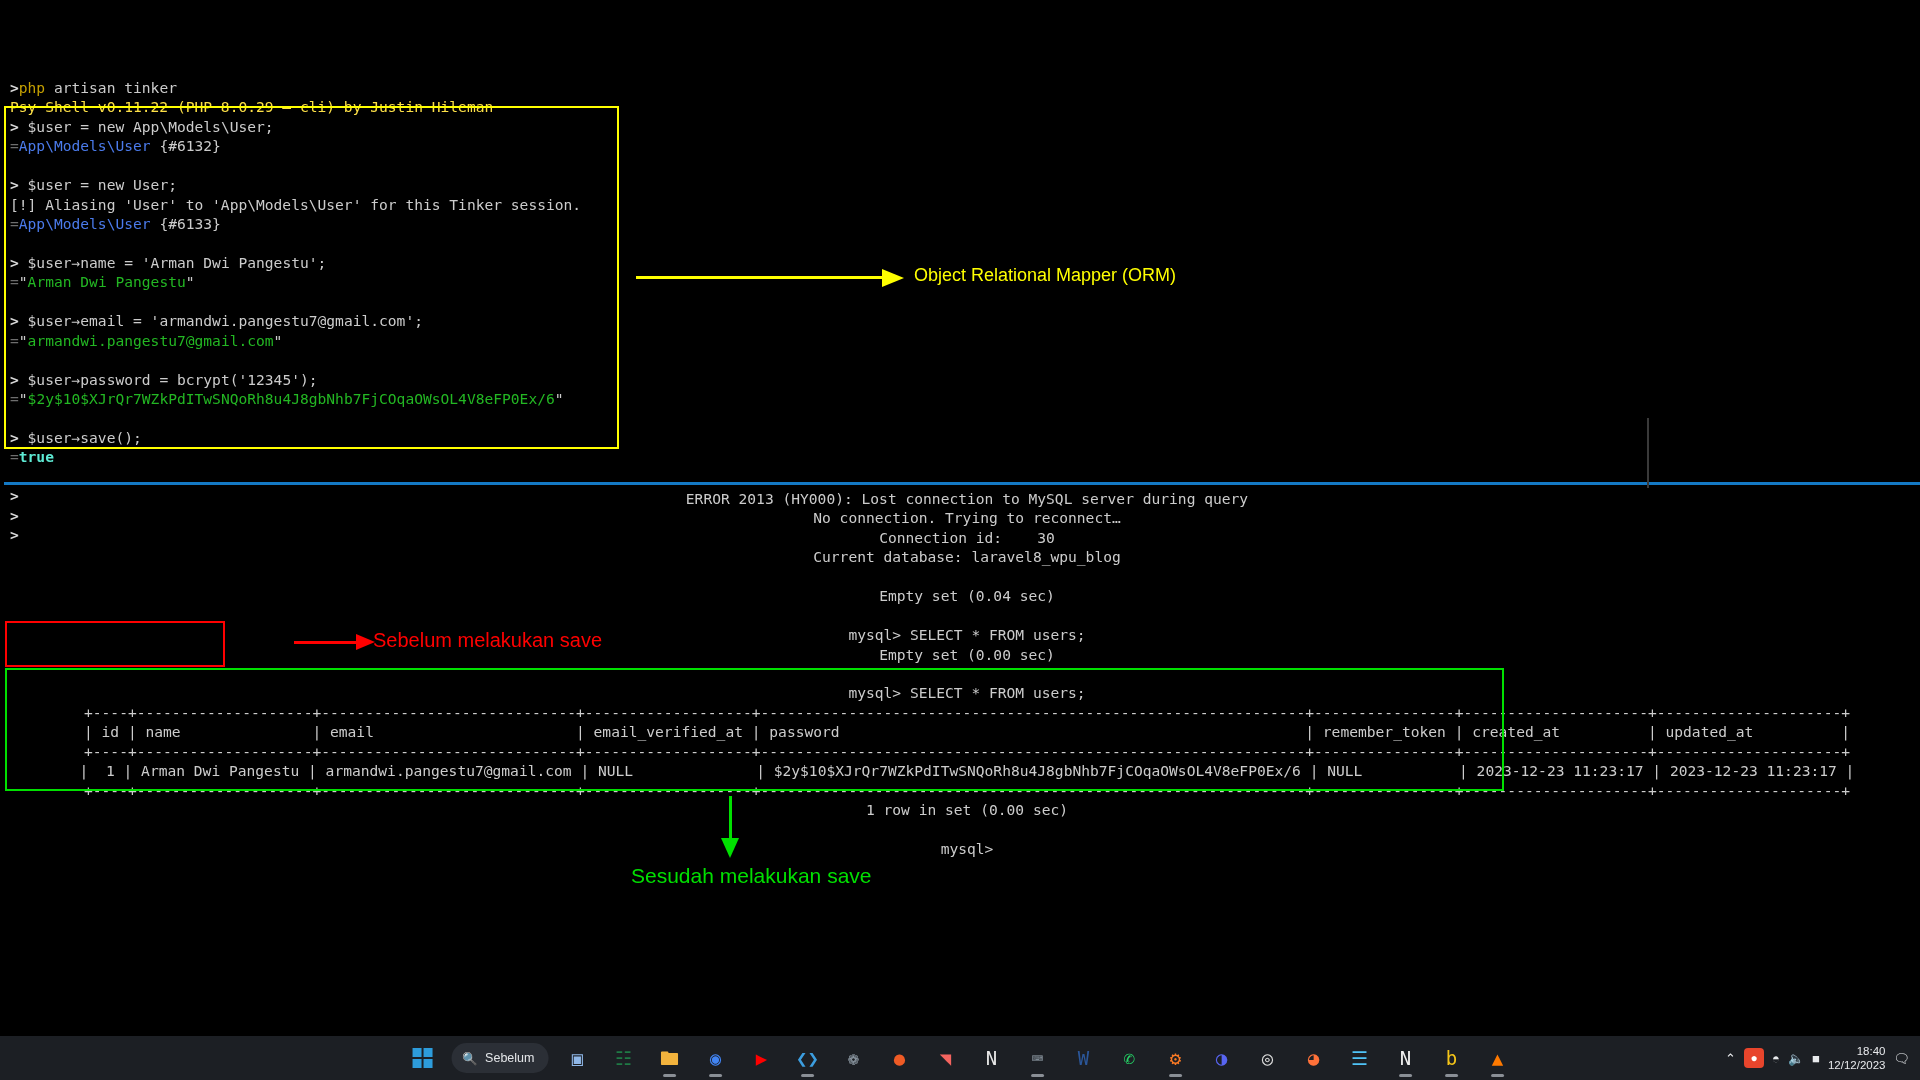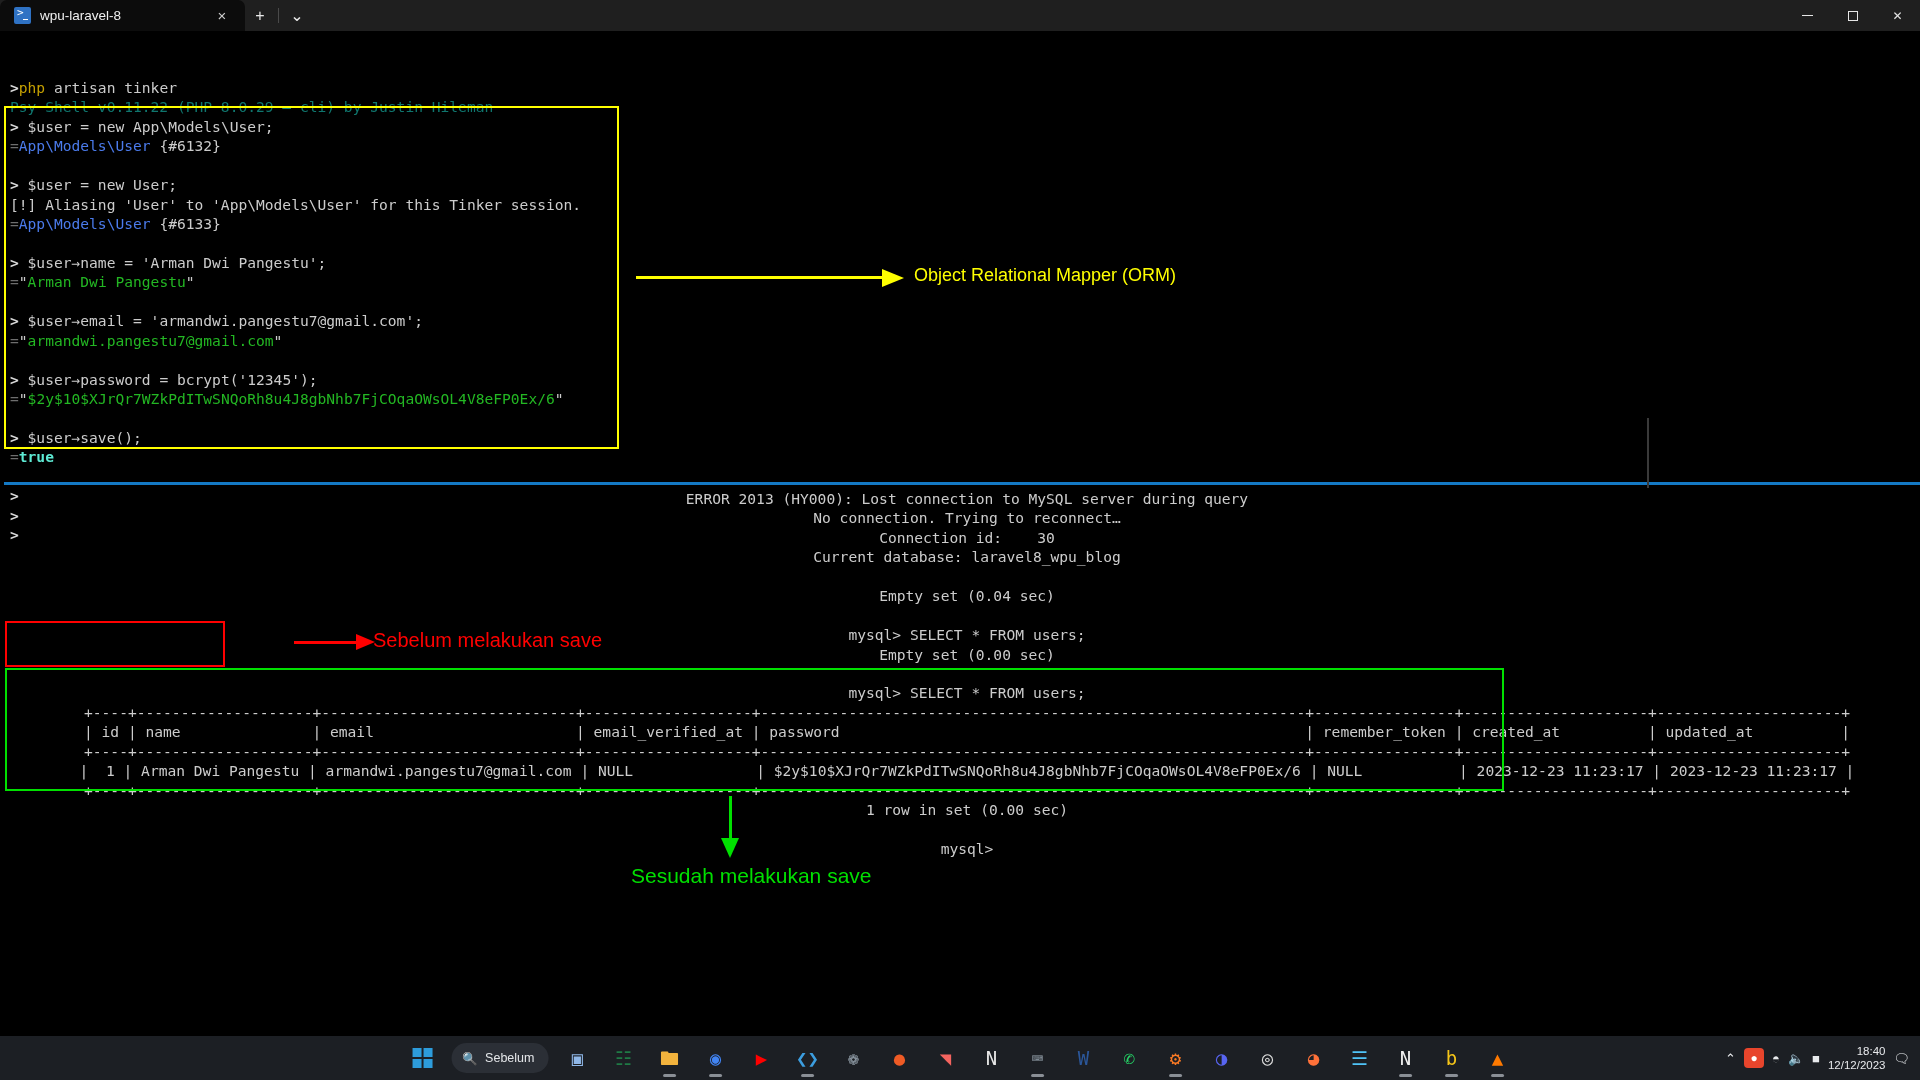--- a/index.html
+++ b/index.html
@@ -56,21 +56,21 @@
     position: absolute; left: 4px; top: 31px; width: 1648px; height: 1015px;
     background: #000; color: #cccccc;
     font-family: "DejaVu Sans Mono", monospace;
     font-size: 14.6px; line-height: 19.45px; white-space: pre; margin-top: 47px;
   }
   .pane-top  { position: absolute; left: 0; top: 0;   width: 1920px; }
   .blue-sep  { position: absolute; left: 0; top: 404px; width: 1920px; height: 3px; background: #1479c4; }
   .pane-bot  { position: absolute; left: 0; top: 411px; width: 1920px; text-align: center; }
 
   .ln-row { height: 19.45px; padding-left: 6px; }
-  .c-gray   { color: #0f766e; }
+  .c-gray   { color: #fde047; }
   .c-white  { color: #cccccc; }
   .c-yellow { color: #c5a000; }
   .c-green  { color: #23b723; }
   .c-blue   { color: #4b7bec; }
   .c-cyan   { color: #5eead4; font-weight: bold; }
   .c-eq     { color: #6e6e6e; }
   .prompt-chev { color: #d8d8d8; font-weight: bold; }
 
   
   .box-yellow {
@@ -151,40 +151,20 @@
   .clock { text-align: right; line-height: 14px; }
   .sysico { font-size: 13px; }
   .sq-ico { width: 20px; height: 20px; border-radius: 4px; display: flex;
             align-items: center; justify-content: center; font-size: 12px; color: #fff; }
 </style>
 </head>
 <body>
 
 <div id="root">
 
-  <div class="titlebar">
-    <div class="tab">
-      <span class="tab-ico"></span>
-      <span class="tab-title">wpu-laravel-8</span>
-      <span class="tab-x">×</span>
-    </div>
-    <div class="tb-btn">+</div>
-    <div class="tb-sep"></div>
-    <div class="tb-btn">⌄</div>
-
-    <div class="winbtns">
-      <div class="winbtn">
-          <span class="ln"></span>
-        </div>
-      <div class="winbtn">
-          <span class="sq"></span>
-        </div>
-      <div class="winbtn close">✕</div>
-    </div>
-  </div>
 
   <div class="term">
     <div class="pane-top" id="pane-top"><div class="ln-row"><span class="prompt-chev">&gt;</span><span class="c-yellow">php</span><span class="c-white"> artisan tinker</span></div><div class="ln-row"><span class="c-gray">Psy Shell v0.11.22 (PHP 8.0.29 — cli) by Justin Hileman</span></div><div class="ln-row"><span class="prompt-chev">&gt;</span><span class="c-white"> $user = new App\Models\User;</span></div><div class="ln-row"><span class="c-eq">=</span><span class="c-blue">App\Models\User</span><span class="c-white"> {#6132}</span></div><div class="ln-row"></div><div class="ln-row"><span class="prompt-chev">&gt;</span><span class="c-white"> $user = new User;</span></div><div class="ln-row"><span class="c-white">[!] Aliasing 'User' to 'App\Models\User' for this Tinker session.</span></div><div class="ln-row"><span class="c-eq">=</span><span class="c-blue">App\Models\User</span><span class="c-white"> {#6133}</span></div><div class="ln-row"></div><div class="ln-row"><span class="prompt-chev">&gt;</span><span class="c-white"> $user→name = 'Arman Dwi Pangestu';</span></div><div class="ln-row"><span class="c-eq">=</span><span class="c-white">"</span><span class="c-green">Arman Dwi Pangestu</span><span class="c-white">"</span></div><div class="ln-row"></div><div class="ln-row"><span class="prompt-chev">&gt;</span><span class="c-white"> $user→email = 'armandwi.pangestu7@gmail.com';</span></div><div class="ln-row"><span class="c-eq">=</span><span class="c-white">"</span><span class="c-green">armandwi.pangestu7@gmail.com</span><span class="c-white">"</span></div><div class="ln-row"></div><div class="ln-row"><span class="prompt-chev">&gt;</span><span class="c-white"> $user→password = bcrypt('12345');</span></div><div class="ln-row"><span class="c-eq">=</span><span class="c-white">"</span><span class="c-green">$2y$10$XJrQr7WZkPdITwSNQoRh8u4J8gbNhb7FjCOqaOWsOL4V8eFP0Ex/6</span><span class="c-white">"</span></div><div class="ln-row"></div><div class="ln-row"><span class="prompt-chev">&gt;</span><span class="c-white"> $user→save();</span></div><div class="ln-row"><span class="c-eq">=</span><span class="c-cyan">true</span></div><div class="ln-row"></div><div class="ln-row"><span class="prompt-chev">&gt;</span></div><div class="ln-row"><span class="prompt-chev">&gt;</span></div><div class="ln-row"><span class="prompt-chev">&gt;</span></div></div>
     <div class="blue-sep"></div>
     <div class="pane-bot" id="pane-bot"><div class="ln-row c-white">ERROR 2013 (HY000): Lost connection to MySQL server during query</div><div class="ln-row c-white">No connection. Trying to reconnect…</div><div class="ln-row c-white">Connection id:    30</div><div class="ln-row c-white">Current database: laravel8_wpu_blog</div><div class="ln-row c-white"></div><div class="ln-row c-white">Empty set (0.04 sec)</div><div class="ln-row c-white"></div><div class="ln-row c-white">mysql&gt; SELECT * FROM users;</div><div class="ln-row c-white">Empty set (0.00 sec)</div><div class="ln-row c-white"></div><div class="ln-row c-white">mysql&gt; SELECT * FROM users;</div><div class="ln-row c-white">+----+--------------------+-----------------------------+-------------------+--------------------------------------------------------------+----------------+---------------------+---------------------+</div><div class="ln-row c-white">| id | name               | email                       | email_verified_at | password                                                     | remember_token | created_at          | updated_at          |</div><div class="ln-row c-white">+----+--------------------+-----------------------------+-------------------+--------------------------------------------------------------+----------------+---------------------+---------------------+</div><div class="ln-row c-white">|  1 | Arman Dwi Pangestu | armandwi.pangestu7@gmail.com | NULL              | $2y$10$XJrQr7WZkPdITwSNQoRh8u4J8gbNhb7FjCOqaOWsOL4V8eFP0Ex/6 | NULL           | 2023-12-23 11:23:17 | 2023-12-23 11:23:17 |</div><div class="ln-row c-white">+----+--------------------+-----------------------------+-------------------+--------------------------------------------------------------+----------------+---------------------+---------------------+</div><div class="ln-row c-white">1 row in set (0.00 sec)</div><div class="ln-row c-white"></div><div class="ln-row c-white">mysql&gt;</div></div>
 
     <div class="scroll-tick"></div>
 
     
     <div class="box-yellow"></div>

